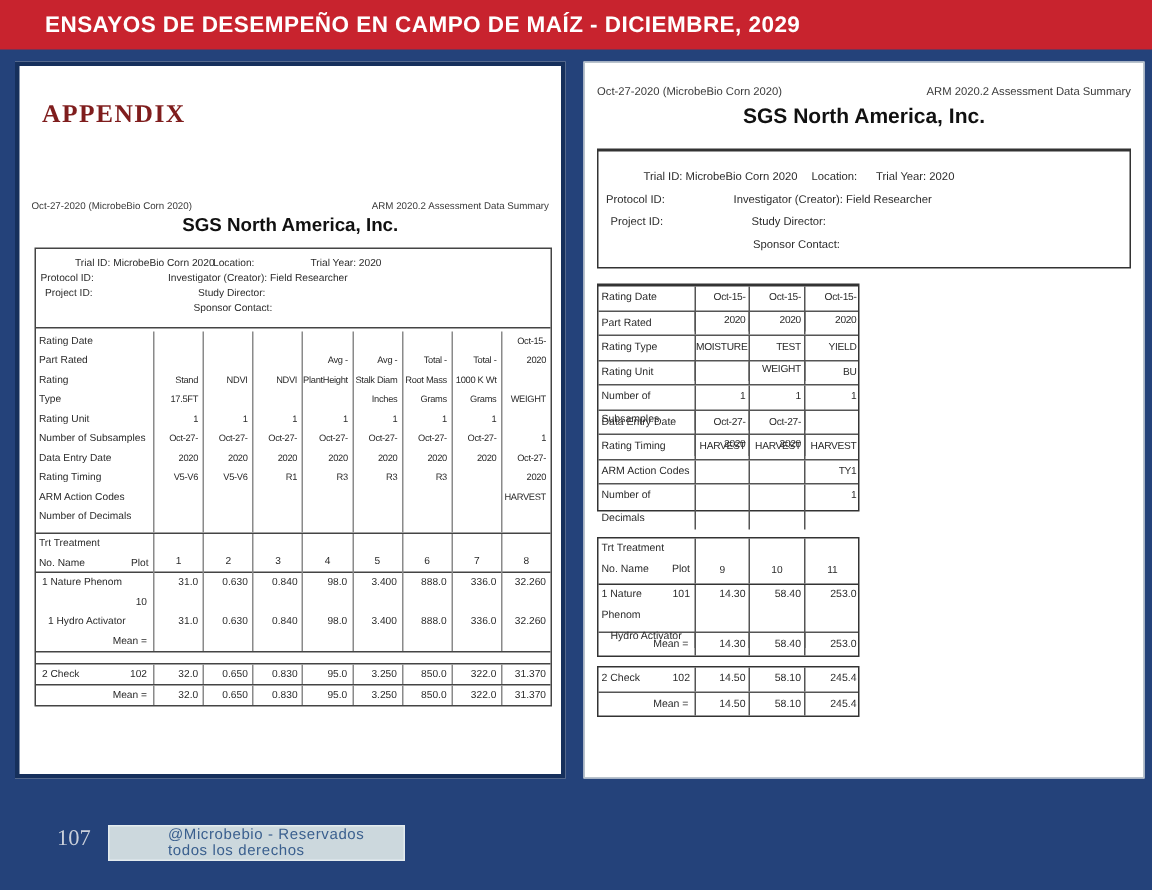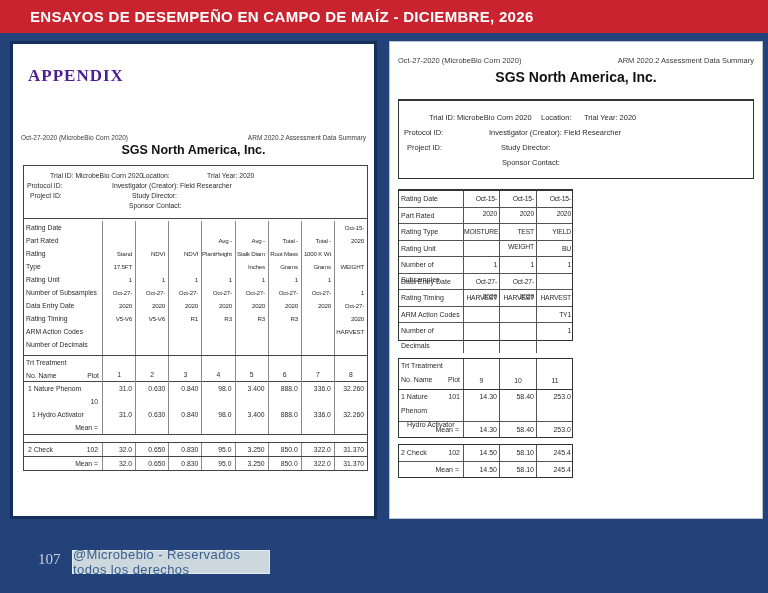--- a/index.html
+++ b/index.html
@@ -8,21 +8,21 @@
 
   .titlebar { position:absolute; left:0; top:0; width:768px; height:33px; background:#c8232e;
               display:flex; align-items:center; padding-left:30px; }
   .titlebar span { color:#fff; font-weight:bold; font-size:15px; letter-spacing:.3px; }
 
   .doc { position:absolute; top:41px; background:#fff; color:#2b2b2b; }
   .doc-left  { left:10px;  width:367px; height:478px; border:3px solid #16305c; }
   .doc-right { left:389px; width:374px; height:478px; border:1px solid #b9c3cc; }
 
   .appendix { font-family:"Liberation Serif", serif; font-weight:bold; font-size:17px;
-              letter-spacing:1px; margin:22px 0 0 15px; color:#4c1d95; }
+              letter-spacing:1px; margin:22px 0 0 15px; color:#7f1d1d; }
 
   .meta { display:flex; justify-content:space-between; font-size:6.5px; color:#3a3a3a; }
   .doc-left  .meta { margin:48px 8px 0 8px; }
   .doc-right .meta { margin:14px 8px 0 8px; font-size:7.5px; }
 
   .company { text-align:center; font-weight:bold; color:#111; }
   .doc-left  .company { font-size:12.5px; margin-top:2px; }
   .doc-right .company { font-size:14px;  margin-top:4px; }
 
   
@@ -77,27 +77,27 @@
   .rt-spacer { height:6px; }
   .rt-block2 { border:1px solid #333; border-bottom:1.5px solid #333; }
   .rt-r3 { height:16px; line-height:15px; }
   .rt-r4 { height:16px; line-height:15px; border-top:1px solid #555; }
 
   
   .pageno { position:absolute; left:38px; top:551px; color:#c9cfda;
             font-family:"Liberation Serif", serif; font-size:15px; }
   .copyright { position:absolute; left:72px; top:550px; width:198px; height:24px;
                background:#ccd8dd; border:1px solid #e3ebee; color:#3a5f8e;
-               font-size:13px; letter-spacing:.4px; display:flex; align-items:center; justify-content:center; }
+               font-size:10px; letter-spacing:.4px; display:flex; align-items:center; justify-content:center;padding-left:39px; }
 </style>
 </head>
 <body>
 
 <div class="titlebar">
-  <span>ENSAYOS DE DESEMPEÑO EN CAMPO DE MAÍZ - DICIEMBRE, 2026</span>
+  <span>ENSAYOS DE DESEMPEÑO EN CAMPO DE MAÍZ - DICIEMBRE, 2029</span>
 </div>
 
 <section class="doc doc-left">
   <h1 class="appendix">APPENDIX</h1>
 
   <div class="meta">
     <span>Oct-27-2020 (MicrobeBio Corn 2020)</span>
     <span>ARM 2020.2 Assessment Data Summary</span>
   </div>
   <div class="company">SGS North America, Inc.</div>

